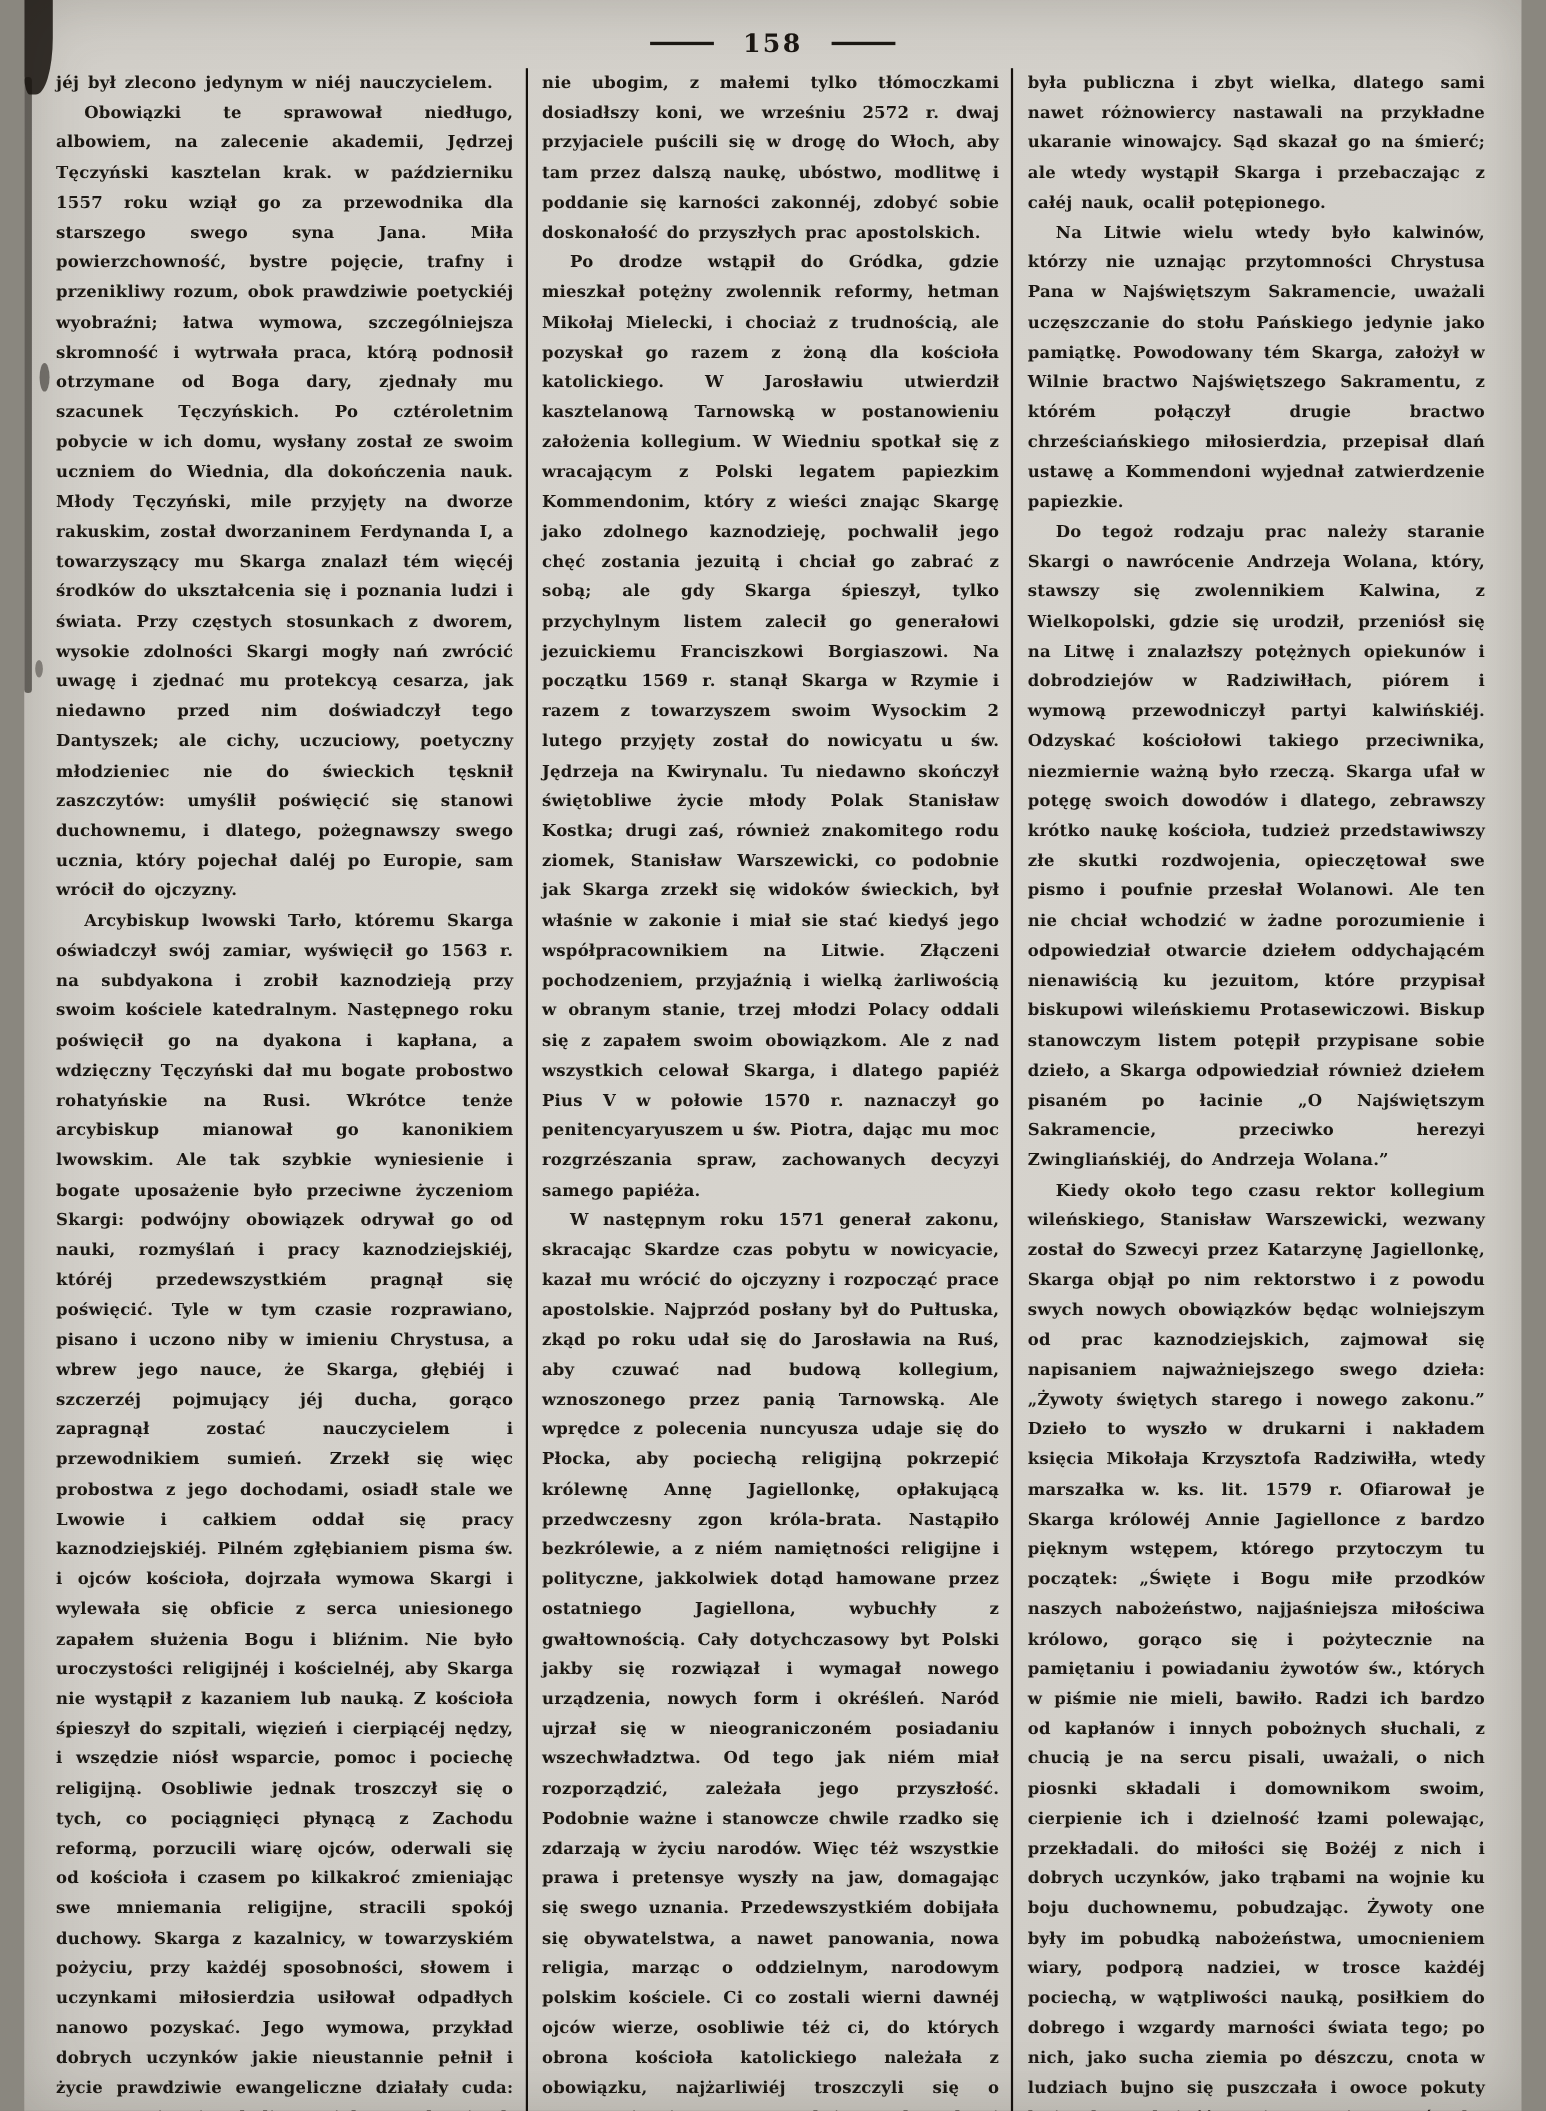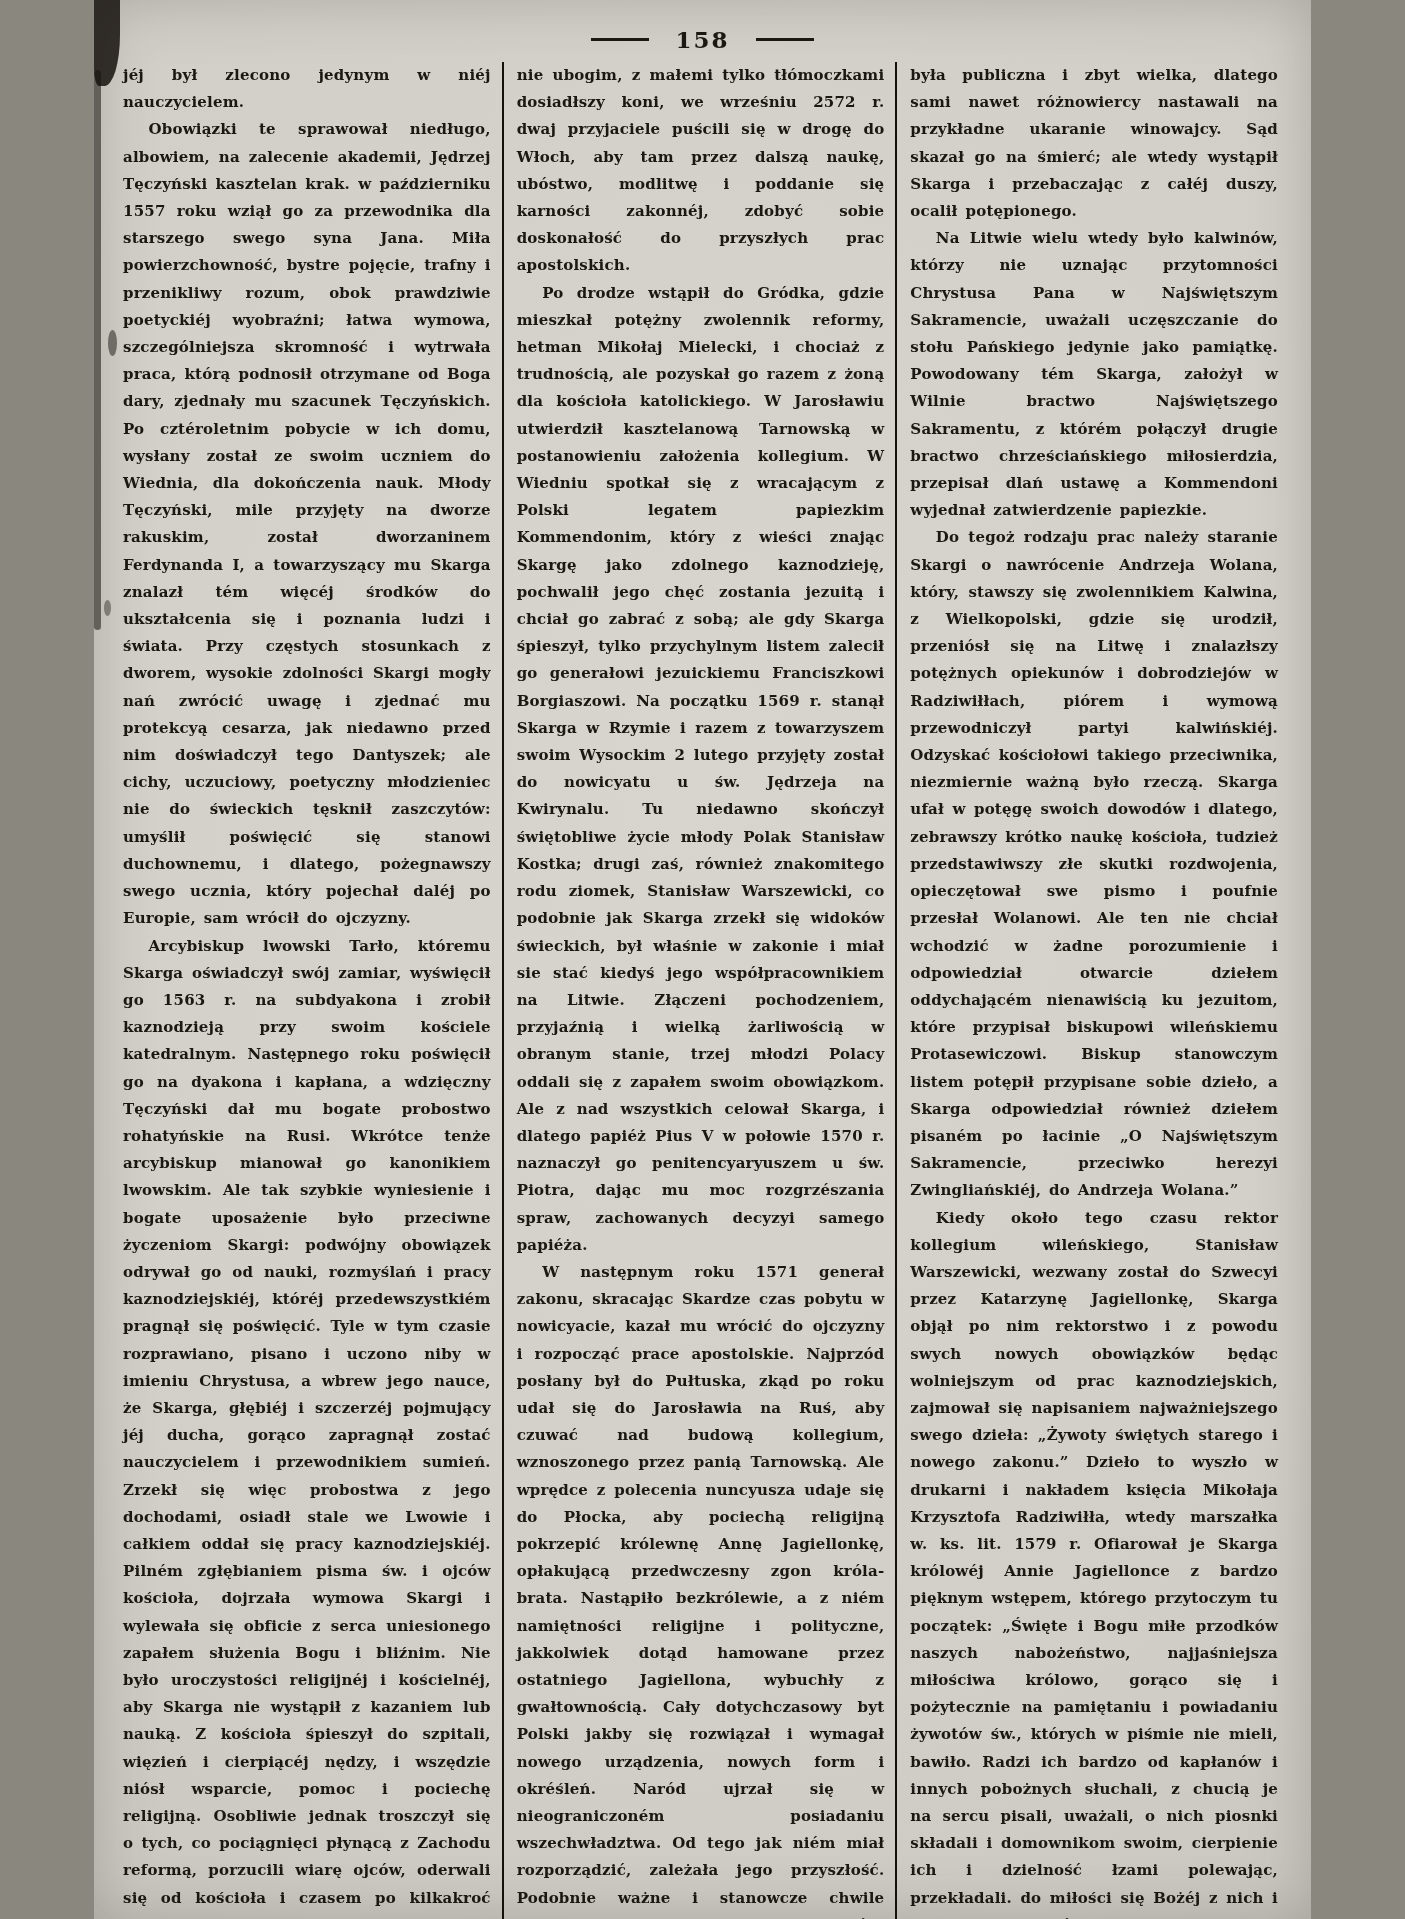--- a/index.html
+++ b/index.html
@@ -2,21 +2,21 @@
 <html lang="pl"><head>
 <meta charset="utf-8">
 <style>
   html, body {
     margin: 0; padding: 0;
     background: #8a877f;
     font-family: "DejaVu Serif", "Liberation Serif", serif;
   }
   .page {
     position: relative;
-    width: 1217px;
+    width: 1361px;
     height: 1919px;
     margin: 0 auto;
     overflow: hidden;
     color: #1b1712;
     background:
       radial-gradient(ellipse 120% 90% at 50% 40%, #d8d5cf 0%, #d2cfc9 55%, #c6c3bd 90%, #bcb9b3 100%);
     box-shadow: inset 0 0 60px rgba(60,55,45,0.25);
   }
   
   .artifact { position: absolute; background: #16120d; pointer-events: none; }
@@ -93,21 +93,21 @@
         <p class="para indent">Obowiązki te sprawował niedługo, albowiem, na zalecenie akademii, Jędrzej Tęczyński kasztelan krak. w październiku 1557 roku wziął go za przewodnika dla starszego swego syna Jana. Miła powierzchowność, bystre pojęcie, trafny i przenikliwy rozum, obok prawdziwie poetyckiéj wyobraźni; łatwa wymowa, szczególniejsza skromność i wytrwała praca, którą podnosił otrzymane od Boga dary, zjednały mu szacunek Tęczyńskich. Po cztéroletnim pobycie w ich domu, wysłany został ze swoim uczniem do Wiednia, dla dokończenia nauk. Młody Tęczyński, mile przyjęty na dworze rakuskim, został dworzaninem Ferdynanda I, a towarzyszący mu Skarga znalazł tém więcéj środków do ukształcenia się i poznania ludzi i świata. Przy częstych stosunkach z dworem, wysokie zdolności Skargi mogły nań zwrócić uwagę i zjednać mu protekcyą cesarza, jak niedawno przed nim doświadczył tego Dantyszek; ale cichy, uczuciowy, poetyczny młodzieniec nie do świeckich tęsknił zaszczytów: umyślił poświęcić się stanowi duchownemu, i dlatego, pożegnawszy swego ucznia, który pojechał daléj po Europie, sam wrócił do ojczyzny.</p>
         <p class="para indent">Arcybiskup lwowski Tarło, któremu Skarga oświadczył swój zamiar, wyświęcił go 1563 r. na subdyakona i zrobił kaznodzieją przy swoim kościele katedralnym. Następnego roku poświęcił go na dyakona i kapłana, a wdzięczny Tęczyński dał mu bogate probostwo rohatyńskie na Rusi. Wkrótce tenże arcybiskup mianował go kanonikiem lwowskim. Ale tak szybkie wyniesienie i bogate uposażenie było przeciwne życzeniom Skargi: podwójny obowiązek odrywał go od nauki, rozmyślań i pracy kaznodziejskiéj, któréj przedewszystkiém pragnął się poświęcić. Tyle w tym czasie rozprawiano, pisano i uczono niby w imieniu Chrystusa, a wbrew jego nauce, że Skarga, głębiéj i szczerzéj pojmujący jéj ducha, gorąco zapragnął zostać nauczycielem i przewodnikiem sumień. Zrzekł się więc probostwa z jego dochodami, osiadł stale we Lwowie i całkiem oddał się pracy kaznodziejskiéj. Pilném zgłębianiem pisma św. i ojców kościoła, dojrzała wymowa Skargi i wylewała się obficie z serca uniesionego zapałem służenia Bogu i bliźnim. Nie było uroczystości religijnéj i kościelnéj, aby Skarga nie wystąpił z kazaniem lub nauką. Z kościoła śpieszył do szpitali, więzień i cierpiącéj nędzy, i wszędzie niósł wsparcie, pomoc i pociechę religijną. Osobliwie jednak troszczył się o tych, co pociągnięci płynącą z Zachodu reformą, porzucili wiarę ojców, oderwali się od kościoła i czasem po kilkakroć zmieniając swe mniemania religijne, stracili spokój duchowy. Skarga z kazalnicy, w towarzyskiém pożyciu, przy każdéj sposobności, słowem i uczynkami miłosierdzia usiłował odpadłych nanowo pozyskać. Jego wymowa, przykład dobrych uczynków jakie nieustannie pełnił i życie prawdziwie ewangeliczne działały cuda: we Lwowie i okolicy wielu znakomitych róznowierców wracało na łono dawnego kościoła. Między nawróconymi byli: wojewodzina ruska Sieniawska córka Radziwiłła Czarnego, tudzież Jan Krzysztof Tarnowski kasztelan wojnicki, jedyny syn zwycięzcy z pod Obertyna. Aby go pozyskać kościołowi, Skarga na prośbę żony Tarnowskiego, zgodził się nawet czasowo przyjąć obowiązki kapelana w gorliczyńskim dworze kasztelaństwa. Młody Tarnowski, złożony chorobą, zmarł w wierze swych przodków, a jego wdowa z czasem przez cześć i wdzięczność dla Skargi wzniosła u siebie w Jarosławiu kollegium jezuitów.</p>
       </div>
     <div class="column">
         <p class="para">nie ubogim, z małemi tylko tłómoczkami dosiadłszy koni, we wrześniu 2572 r. dwaj przyjaciele puścili się w drogę do Włoch, aby tam przez dalszą naukę, ubóstwo, modlitwę i poddanie się karności zakonnéj, zdobyć sobie doskonałość do przyszłych prac apostolskich.</p>
         <p class="para indent">Po drodze wstąpił do Gródka, gdzie mieszkał potężny zwolennik reformy, hetman Mikołaj Mielecki, i chociaż z trudnością, ale pozyskał go razem z żoną dla kościoła katolickiego. W Jarosławiu utwierdził kasztelanową Tarnowską w postanowieniu założenia kollegium. W Wiedniu spotkał się z wracającym z Polski legatem papiezkim Kommendonim, który z wieści znając Skargę jako zdolnego kaznodzieję, pochwalił jego chęć zostania jezuitą i chciał go zabrać z sobą; ale gdy Skarga śpieszył, tylko przychylnym listem zalecił go generałowi jezuickiemu Franciszkowi Borgiaszowi. Na początku 1569 r. stanął Skarga w Rzymie i razem z towarzyszem swoim Wysockim 2 lutego przyjęty został do nowicyatu u św. Jędrzeja na Kwirynalu. Tu niedawno skończył świętobliwe życie młody Polak Stanisław Kostka; drugi zaś, również znakomitego rodu ziomek, Stanisław Warszewicki, co podobnie jak Skarga zrzekł się widoków świeckich, był właśnie w zakonie i miał sie stać kiedyś jego współpracownikiem na Litwie. Złączeni pochodzeniem, przyjaźnią i wielką żarliwością w obranym stanie, trzej młodzi Polacy oddali się z zapałem swoim obowiązkom. Ale z nad wszystkich celował Skarga, i dlatego papiéż Pius V w połowie 1570 r. naznaczył go penitencyaryuszem u św. Piotra, dając mu moc rozgrzészania spraw, zachowanych decyzyi samego papiéża.</p>
         <p class="para indent">W następnym roku 1571 generał zakonu, skracając Skardze czas pobytu w nowicyacie, kazał mu wrócić do ojczyzny i rozpocząć prace apostolskie. Najprzód posłany był do Pułtuska, zkąd po roku udał się do Jarosławia na Ruś, aby czuwać nad budową kollegium, wznoszonego przez panią Tarnowską. Ale wprędce z polecenia nuncyusza udaje się do Płocka, aby pociechą religijną pokrzepić królewnę Annę Jagiellonkę, opłakującą przedwczesny zgon króla-brata. Nastąpiło bezkrólewie, a z niém namiętności religijne i polityczne, jakkolwiek dotąd hamowane przez ostatniego Jagiellona, wybuchły z gwałtownością. Cały dotychczasowy byt Polski jakby się rozwiązał i wymagał nowego urządzenia, nowych form i okréśleń. Naród ujrzał się w nieograniczoném posiadaniu wszechwładztwa. Od tego jak niém miał rozporządzić, zależała jego przyszłość. Podobnie ważne i stanowcze chwile rzadko się zdarzają w życiu narodów. Więc téż wszystkie prawa i pretensye wyszły na jaw, domagając się swego uznania. Przedewszystkiém dobijała się obywatelstwa, a nawet panowania, nowa religia, marząc o oddzielnym, narodowym polskim kościele. Ci co zostali wierni dawnéj ojców wierze, osobliwie téż ci, do których obrona kościoła katolickiego należała z obowiązku, najżarliwiéj troszczyli się o utrzymanie jego praw odwiecznych. Ale i stronnicy reformy, wsparci opieką wielu potężnych domów, wystąpili groźnie. Osobliwie niebezpieczne było położenie kościoła panującego w Litwie, gdzie się zebrali najśmielsi reformatorzy, najczynniejsi pisarze i najrozmaitsze mniemania. Wspierani protekcyą i skarbami Radziwiłłów, otworzyli zbory publiczne, szkoły i pozakładali drukarnie. Na to najniebezpieczniejsze stanowisko do Wilna posłani byli przez zwierzchność zakonną Warszewicki i Skarga, piérwszy objął rektorstwo kollegium, drugiemu zlecono szczególniéj pracę kaznodziejską.</p>
       </div>
     <div class="column">
       <div>
-          <p class="para">była publiczna i zbyt wielka, dlatego sami nawet różnowiercy nastawali na przykładne ukaranie winowajcy. Sąd skazał go na śmierć; ale wtedy wystąpił Skarga i przebaczając z całéj duszy, ocalił potępionego.</p>
+          <p class="para">była publiczna i zbyt wielka, dlatego sami nawet różnowiercy nastawali na przykładne ukaranie winowajcy. Sąd skazał go na śmierć; ale wtedy wystąpił Skarga i przebaczając z całéj nauk, ocalił potępionego.</p>
           <p class="para indent">Na Litwie wielu wtedy było kalwinów, którzy nie uznając przytomności Chrystusa Pana w Najświętszym Sakramencie, uważali uczęszczanie do stołu Pańskiego jedynie jako pamiątkę. Powodowany tém Skarga, założył w Wilnie bractwo Najświętszego Sakramentu, z którém połączył drugie bractwo chrześciańskiego miłosierdzia, przepisał dlań ustawę a Kommendoni wyjednał zatwierdzenie papiezkie.</p>
           <p class="para indent">Do tegoż rodzaju prac należy staranie Skargi o nawrócenie Andrzeja Wolana, który, stawszy się zwolennikiem Kalwina, z Wielkopolski, gdzie się urodził, przeniósł się na Litwę i znalazłszy potężnych opiekunów i dobrodziejów w Radziwiłłach, piórem i wymową przewodniczył partyi kalwińskiéj. Odzyskać kościołowi takiego przeciwnika, niezmiernie ważną było rzeczą. Skarga ufał w potęgę swoich dowodów i dlatego, zebrawszy krótko naukę kościoła, tudzież przedstawiwszy złe skutki rozdwojenia, opieczętował swe pismo i poufnie przesłał Wolanowi. Ale ten nie chciał wchodzić w żadne porozumienie i odpowiedział otwarcie dziełem oddychającém nienawiścią ku jezuitom, które przypisał biskupowi wileńskiemu Protasewiczowi. Biskup stanowczym listem potępił przypisane sobie dzieło, a Skarga odpowiedział również dziełem pisaném po łacinie „O Najświętszym Sakramencie, przeciwko herezyi Zwingliańskiéj, do Andrzeja Wolana.”</p>
           <p class="para indent">Kiedy około tego czasu rektor kollegium wileńskiego, Stanisław Warszewicki, wezwany został do Szwecyi przez Katarzynę Jagiellonkę, Skarga objął po nim rektorstwo i z powodu swych nowych obowiązków będąc wolniejszym od prac kaznodziejskich, zajmował się napisaniem najważniejszego swego dzieła: „Żywoty świętych starego i nowego zakonu.” Dzieło to wyszło w drukarni i nakładem księcia Mikołaja Krzysztofa Radziwiłła, wtedy marszałka w. ks. lit. 1579 r. Ofiarował je Skarga królowéj Annie Jagiellonce z bardzo pięknym wstępem, którego przytoczym tu początek: „Święte i Bogu miłe przodków naszych nabożeństwo, najjaśniejsza miłościwa królowo, gorąco się i pożytecznie na pamiętaniu i powiadaniu żywotów św., których w piśmie nie mieli, bawiło. Radzi ich bardzo od kapłanów i innych pobożnych słuchali, z chucią je na sercu pisali, uważali, o nich piosnki składali i domownikom swoim, cierpienie ich i dzielność łzami polewając, przekładali. do miłości się Bożéj z nich i dobrych uczynków, jako trąbami na wojnie ku boju duchownemu, pobudzając. Żywoty one były im pobudką nabożeństwa, umocnieniem wiary, podporą nadziei, w trosce każdéj pociechą, w wątpliwości nauką, posiłkiem do dobrego i wzgardy marności świata tego; po nich, jako sucha ziemia po dészczu, cnota w ludziach bujno się puszczała i owoce pokuty kwitnęły; bojaźń się Boża szérzyla, miłosierdzie moc brało, sprawiedliwość, pokój i uprzejmość między ludźmi rosła, chwała i służba Boża w kościelech i wszędzie brzmiała... Teraz gdy ludzie pospolici, zaniechawszy prostych i gorących z żywotów św. przykładów, nad powołanie swe udali się do biblii i do swarów w zakonie i do ksiąg, nietylko miasto nauki prawéj (któréj w prostocie i posłuszeństwie wiary szukać było potrzeba) kacerstwa i błędy naleźli i wiarę utracili, i cnota w nich a pobożność uschła.”</p>
         </div>
 
     </div>
   </div>
 
 </div>
 

